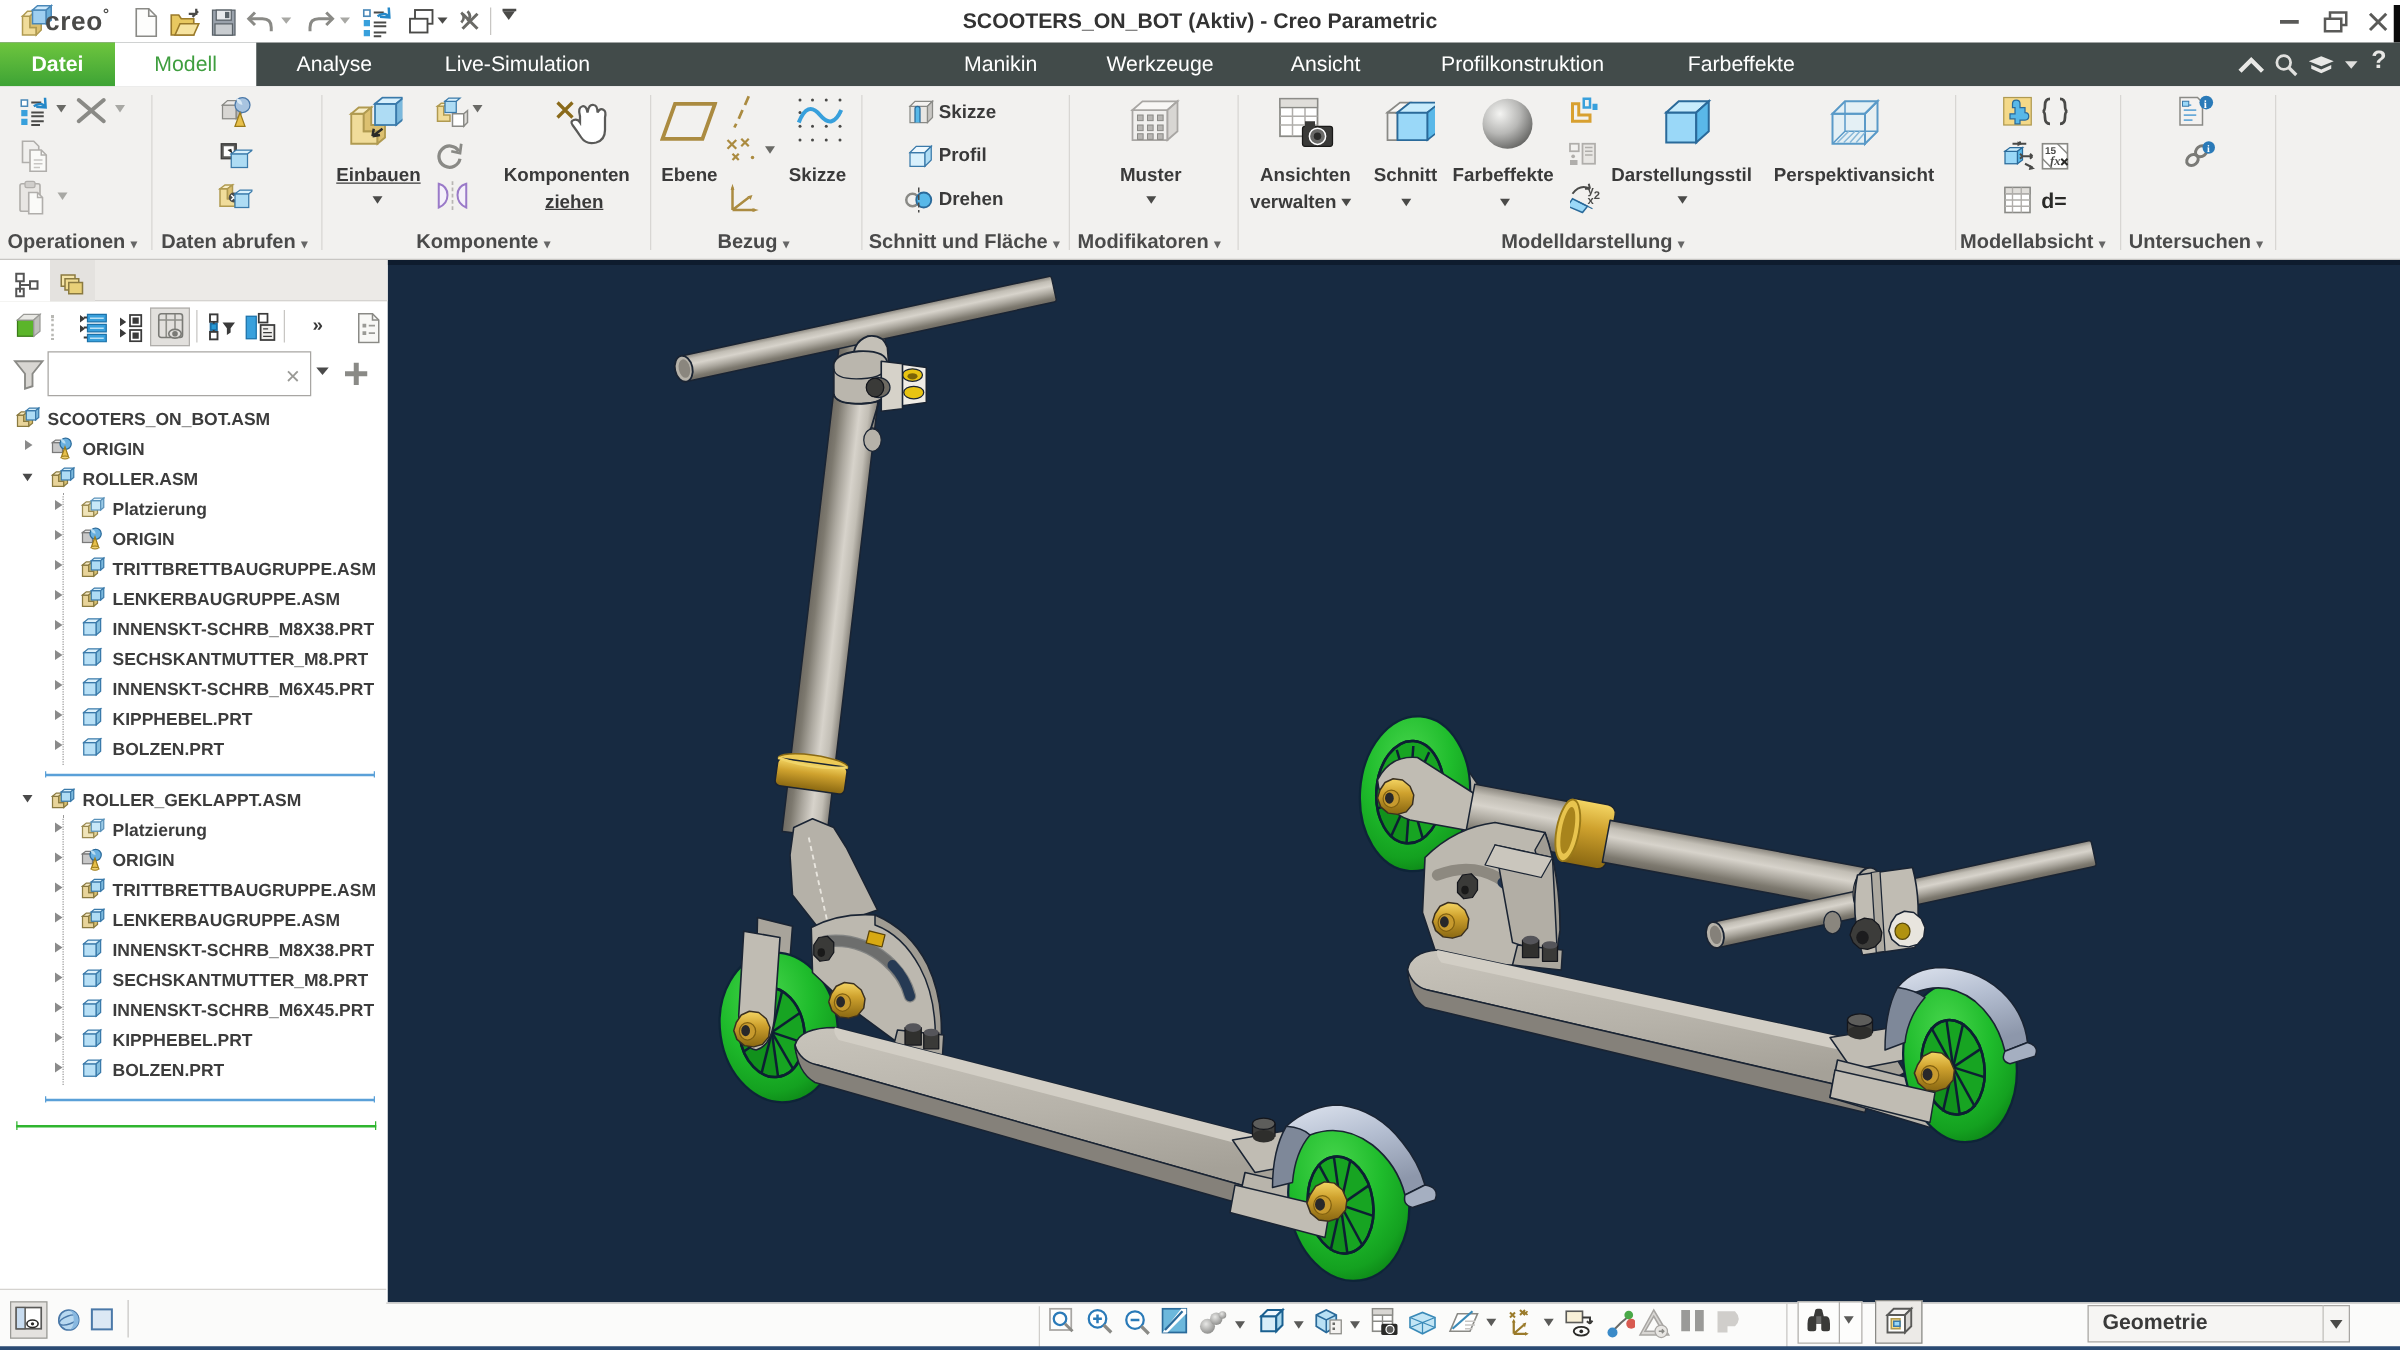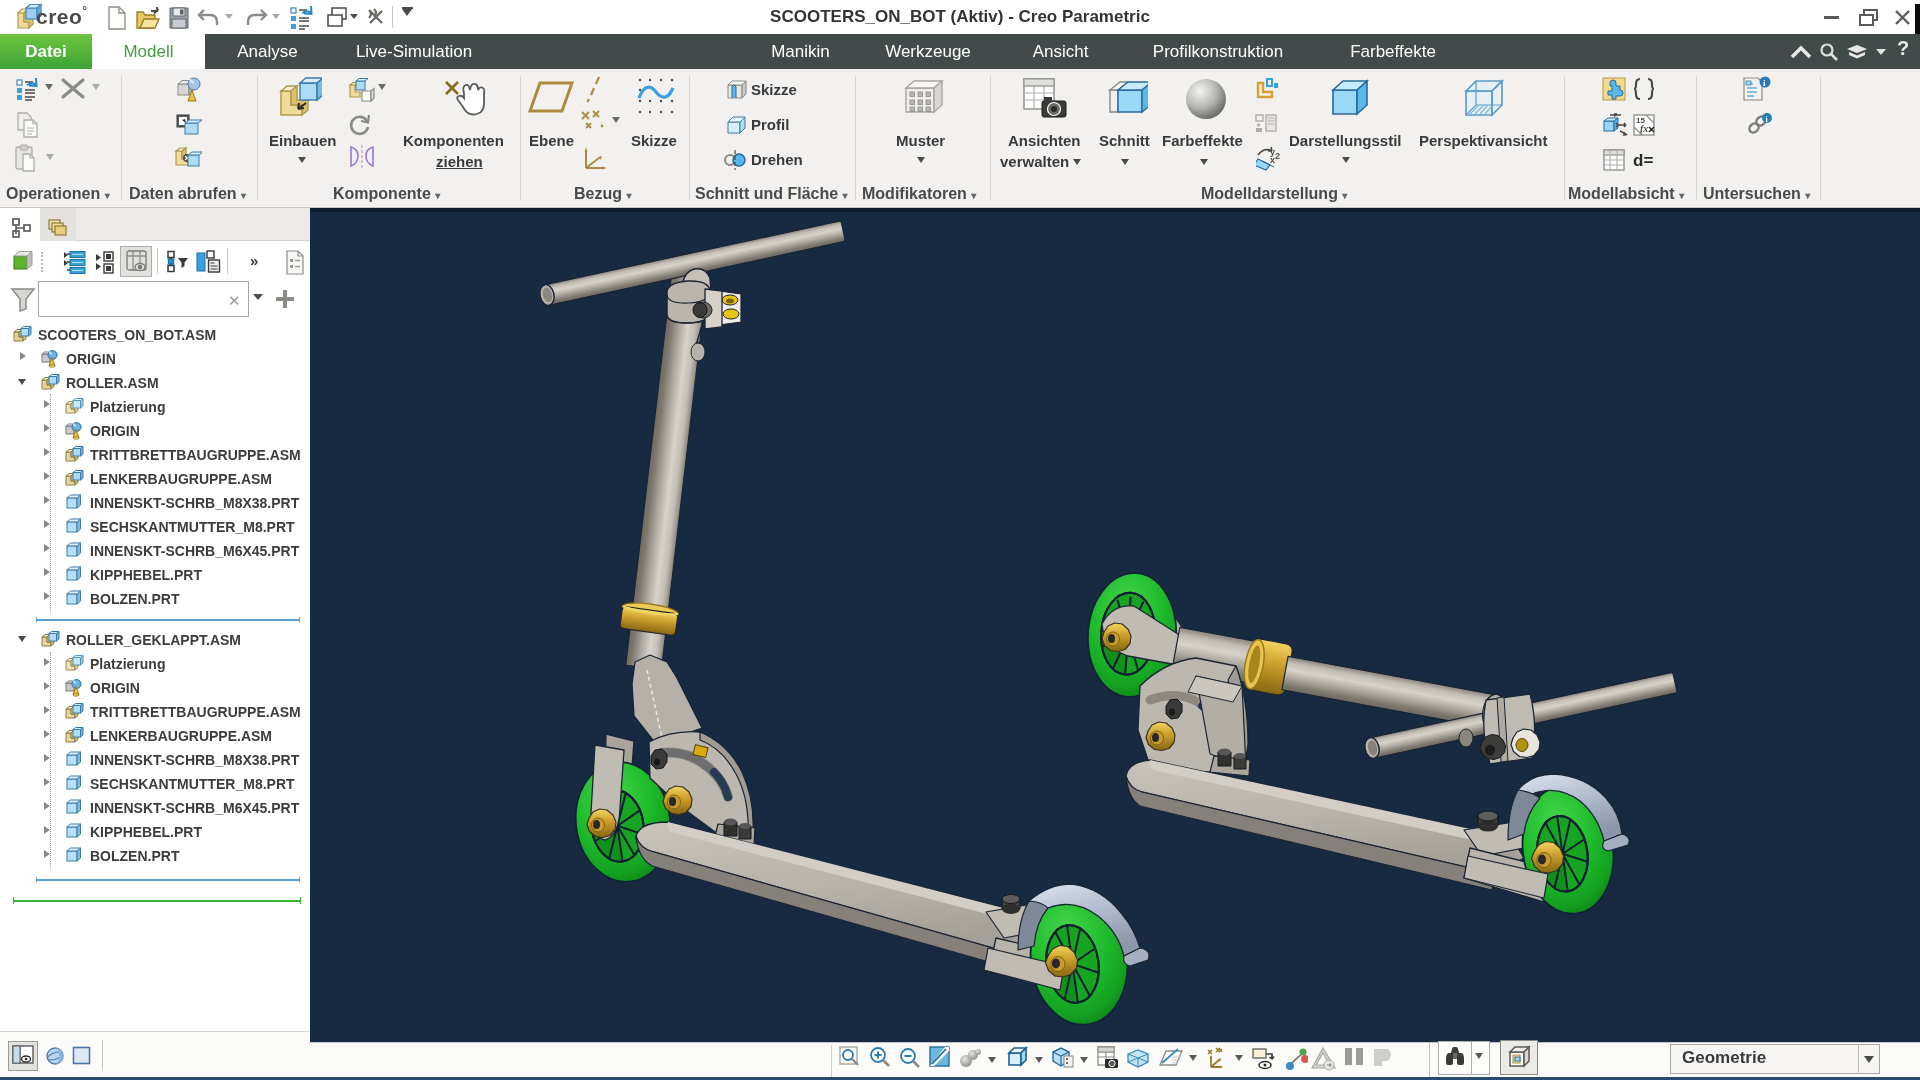--- a/index.html
+++ b/index.html
@@ -186,21 +186,21 @@
 
 <svg style="position:absolute;left:278px;top:8px" width="44" height="44" viewBox="0 0 44 44">
   <path d="M3 14 L3 38 L24 38 L24 28 L13 28 L13 14 Z" fill="#f0dc9a" stroke="#b09a50" stroke-width="1.5"></path>
   <path d="M3 14 L9 9 L19 9 L13 14 Z" fill="#f8eec8" stroke="#b09a50" stroke-width="1.5"></path>
   <path d="M13 28 L24 28 L24 38 L30 33 L30 23 L19 23 L19 9 L13 14 Z" fill="#dcc070" stroke="#b09a50" stroke-width="1.5"></path>
   <rect x="22" y="6" width="17" height="17" fill="#aedcf4" stroke="#3a7aaa" stroke-width="1.4"></rect>
   <path d="M22 6 L28 1 L45 1 L39 6 Z" fill="#d8f0fc" stroke="#3a7aaa" stroke-width="1.4"></path>
   <path d="M39 6 L45 1 L45 18 L39 23 Z" fill="#7ab8dc" stroke="#3a7aaa" stroke-width="1.4"></path>
   <path d="M28 26 L20 32 M20 32 l6 -1 m-6 1 l1 -6" fill="none" stroke="#2a2a28" stroke-width="2"></path>
 </svg>
-<div class="btnlabel" style="left:269px;top:63px;">Einbauen</div>
+<div class="btnlabel" style="left:269px;top:63px;text-decoration:underline;">Einbauen</div>
 <div style="position:absolute;left:298px;top:88px;width:0;height:0;border-top:6px solid #4a4a48;border-left:4.5px solid transparent;border-right:4.5px solid transparent;"></div>
 <svg style="position:absolute;left:348px;top:8px" width="28" height="26" viewBox="0 0 28 26">
   <path d="M2 8 L2 20 L12 20 L12 15 L7 15 L7 8 Z" fill="#f0dc9a" stroke="#b09a50" stroke-width="1.2"></path>
   <path d="M2 8 L5 5.5 L10 5.5 L7 8 Z" fill="#f8eec8" stroke="#b09a50" stroke-width="1.2"></path>
   <rect x="8" y="4" width="9" height="9" fill="#aedcf4" stroke="#3a7aaa"></rect>
   <path d="M8 4 L11 1.5 L20 1.5 L17 4 Z" fill="#d8f0fc" stroke="#3a7aaa"></path>
   <path d="M14 14 L23 14 L23 24 L14 24 Z" fill="#fff" stroke="#8a8a86" stroke-width="1.2"></path>
   <path d="M23 14 L26 11.5 L26 21 L23 24 Z" fill="#e0deda" stroke="#8a8a86" stroke-width="1.2"></path>
 </svg>
 <div style="position:absolute;left:378px;top:15px;width:0;height:0;border-top:6px solid #6a6a66;border-left:4.5px solid transparent;border-right:4.5px solid transparent;"></div>

